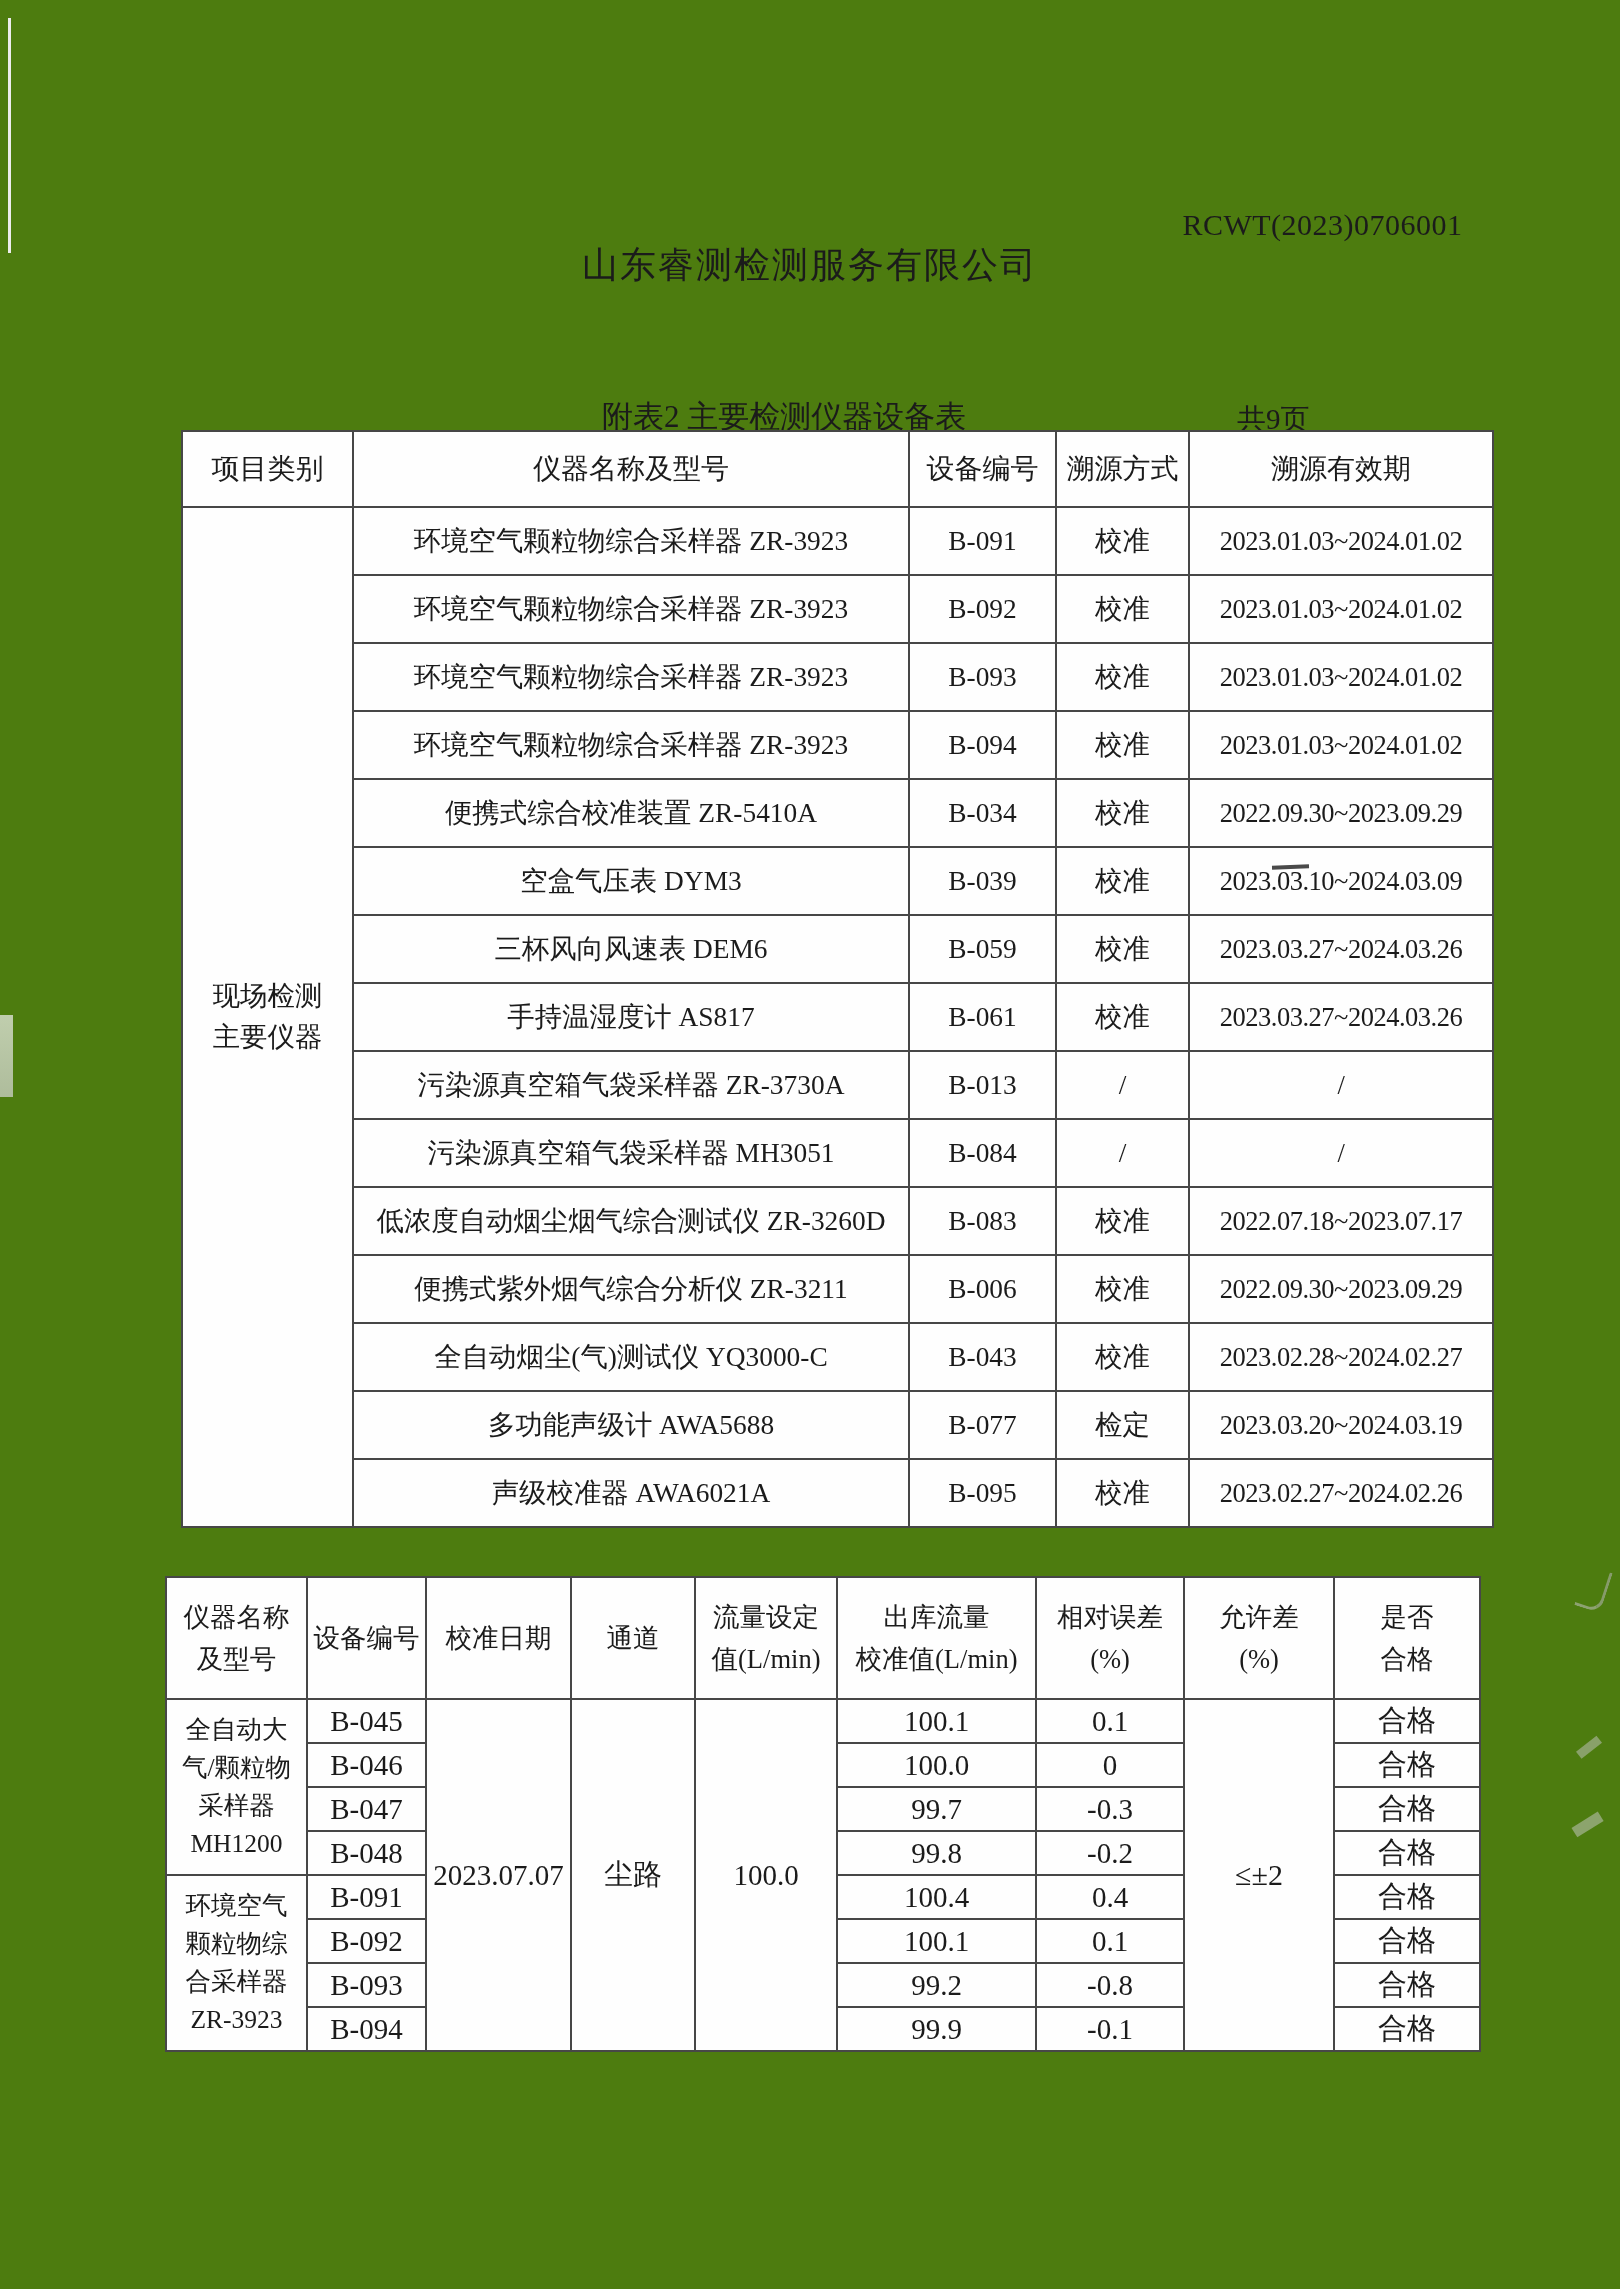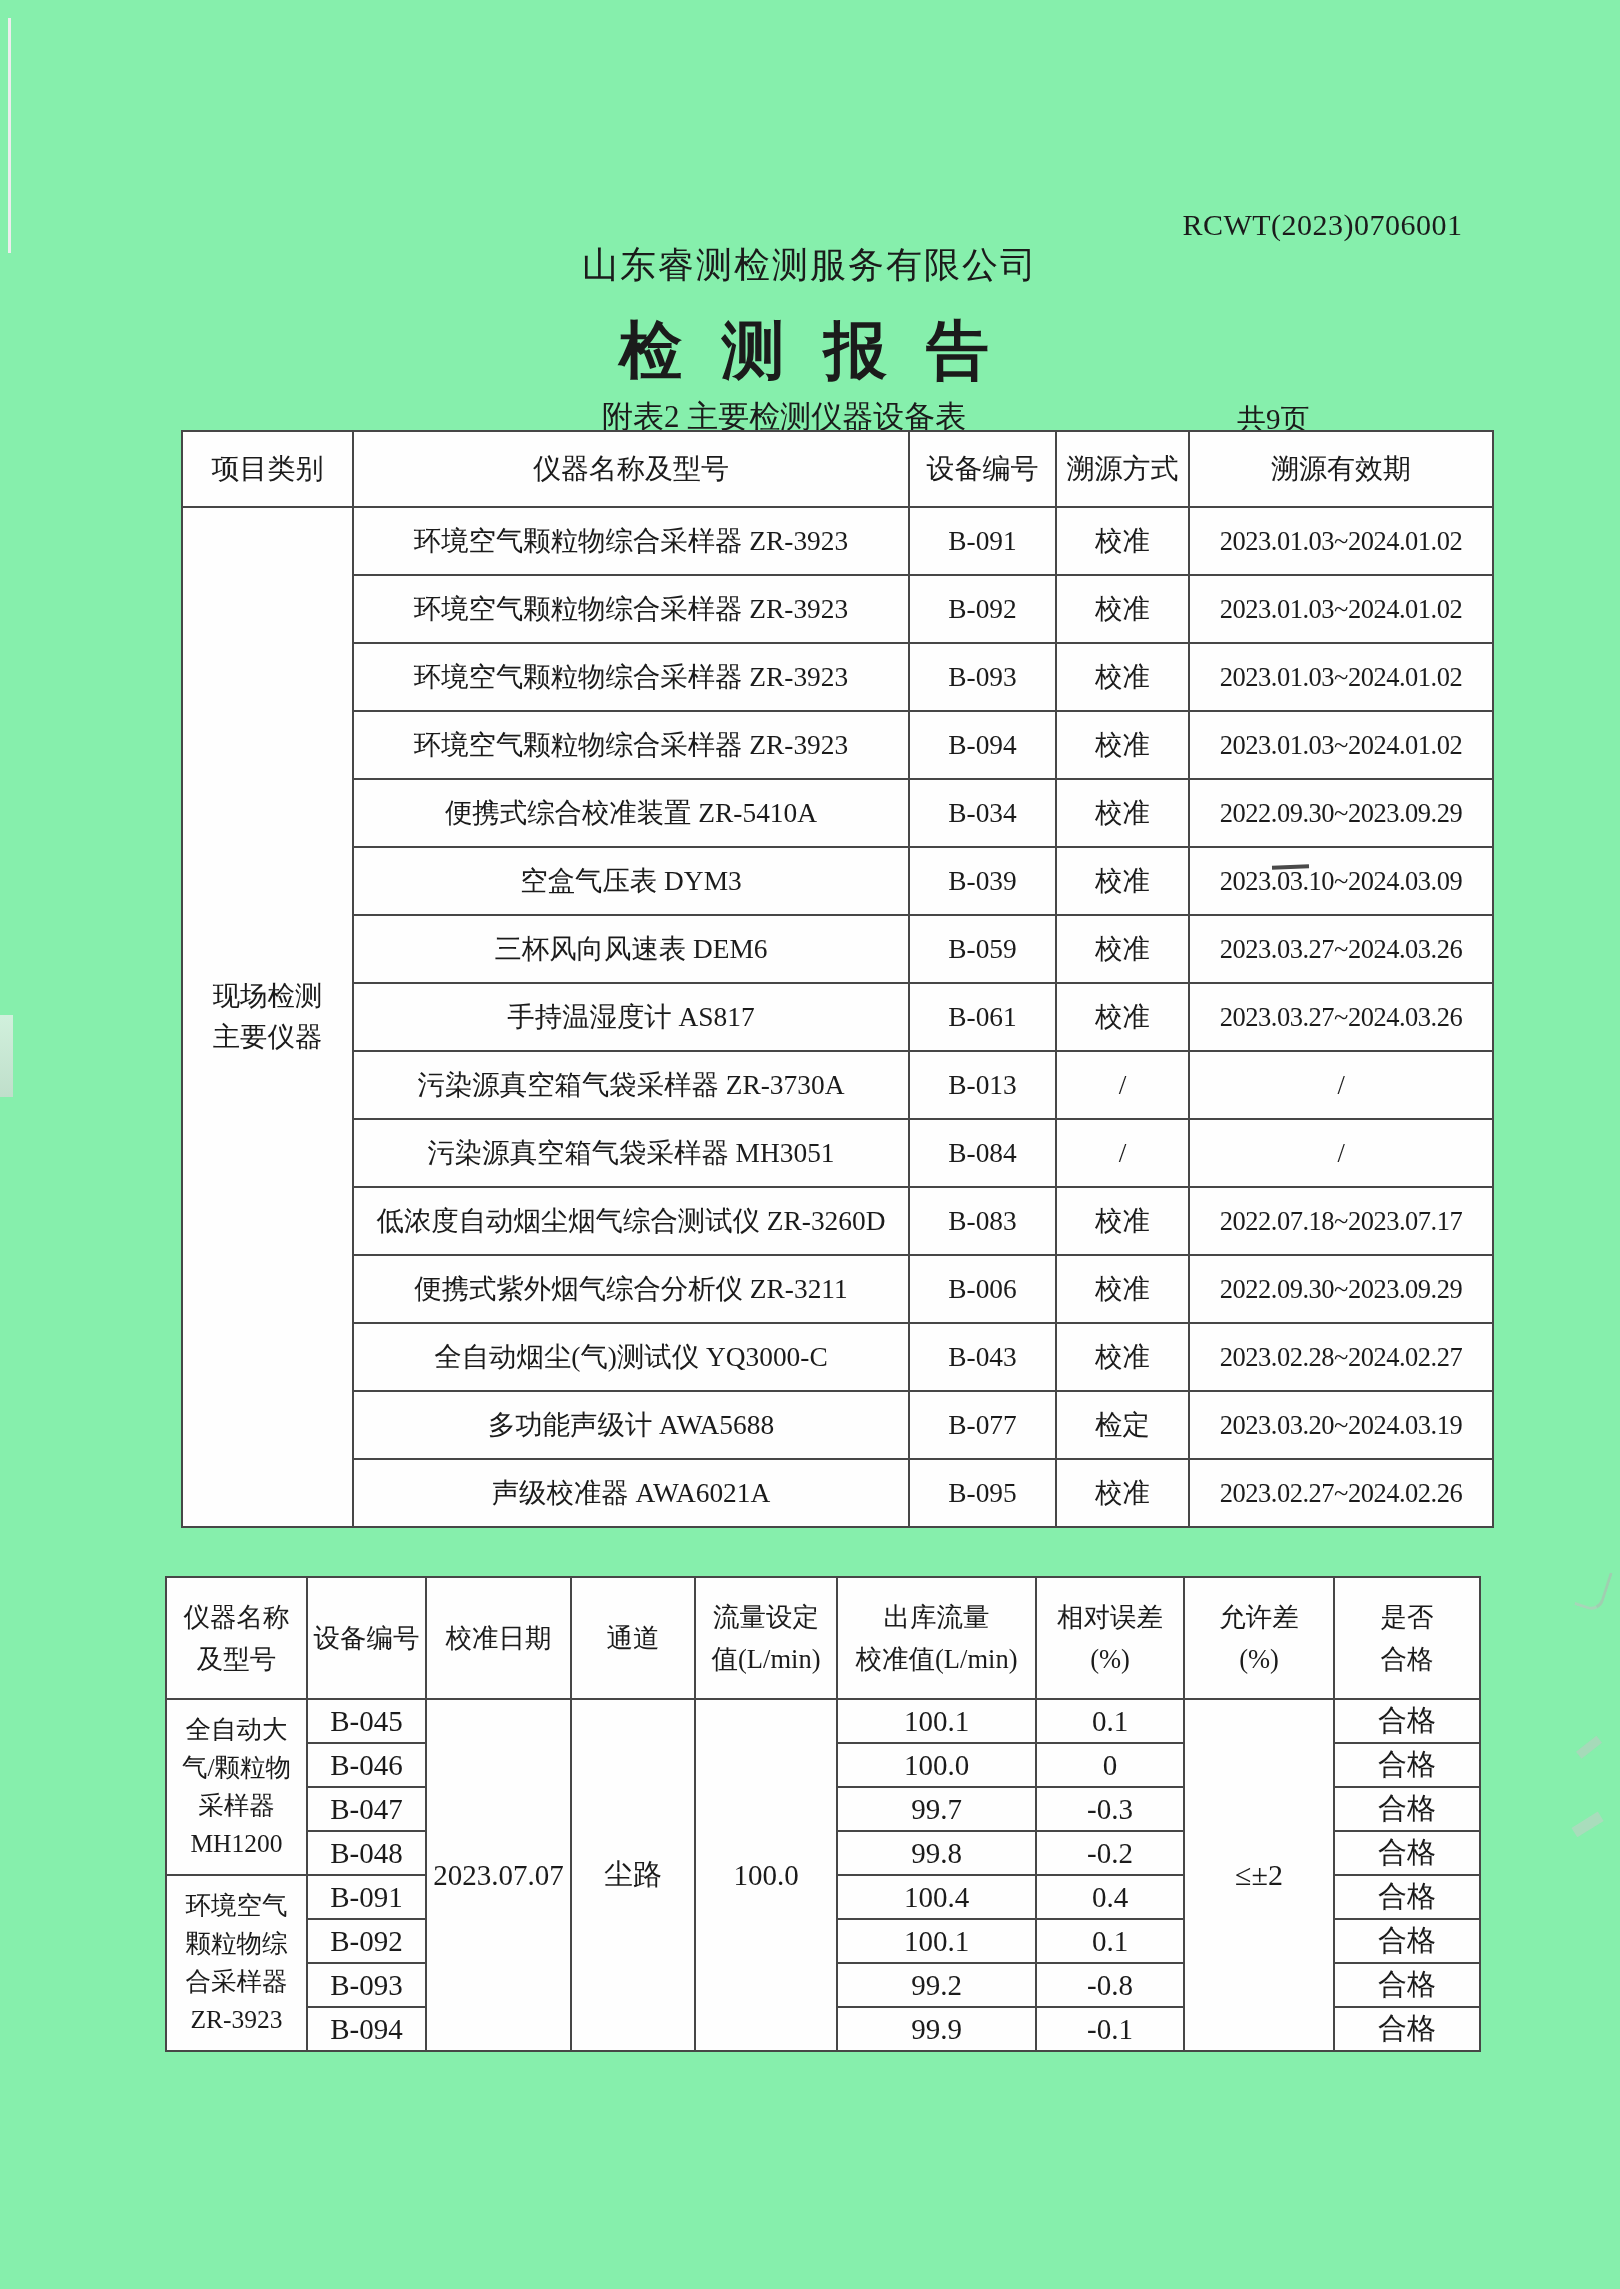--- a/index.html
+++ b/index.html
@@ -1,20 +1,20 @@
 <!DOCTYPE html>
 <html><head>
 <meta charset="utf-8">
 <style>
   html,body{margin:0;padding:0;background:#ffffff;}
   body{
     width:1620px;height:2290px;position:relative;overflow:hidden;
     font-family:"Liberation Serif","DejaVu Serif",serif;color:#1b1b1b;
   }
-  .page{position:absolute;inset:0;background:#86efac;}
+  .page{position:absolute;inset:0;background:#4d7c0f;}
 
   
   .report-no{position:absolute;top:208px;left:1161px;width:323px;text-align:center;
     font-size:30px;letter-spacing:0.5px;white-space:nowrap;}
   .company{position:absolute;top:241px;left:0;width:1620px;text-align:center;
     font-size:36px;letter-spacing:2px;}
   .doc-title{position:absolute;top:308px;left:0;width:1620px;text-align:center;
     font-size:63px;font-weight:bold;letter-spacing:11.8px;}
   .t1-caption{position:absolute;top:396px;left:0;width:1568px;text-align:center;
     font-size:31px;}
@@ -55,21 +55,20 @@
   .art-mark2{left:1576px;top:1743px;width:25.5px;height:8.8px;background:#c6c6c6;transform:rotate(-38deg);opacity:.5;}
   .art-mark3{left:1572px;top:1819px;width:31px;height:10.8px;background:#cccccc;transform:rotate(-32deg);opacity:.5;}
 </style>
 </head>
 <body>
 
 <div class="page">
 
   <div class="report-no">RCWT(2023)0706001</div>
   <div class="company">山东睿测检测服务有限公司</div>
-  <div class="doc-title">检 测 报 告</div>
   <div class="t1-caption">附表2 主要检测仪器设备表</div>
   <div class="pagination">
     <span>共9页</span>
     <span>第7页</span>
   </div>
 
   <table class="t1">
     <colgroup>
       <col style="width:171px">
         <col style="width:556px">

